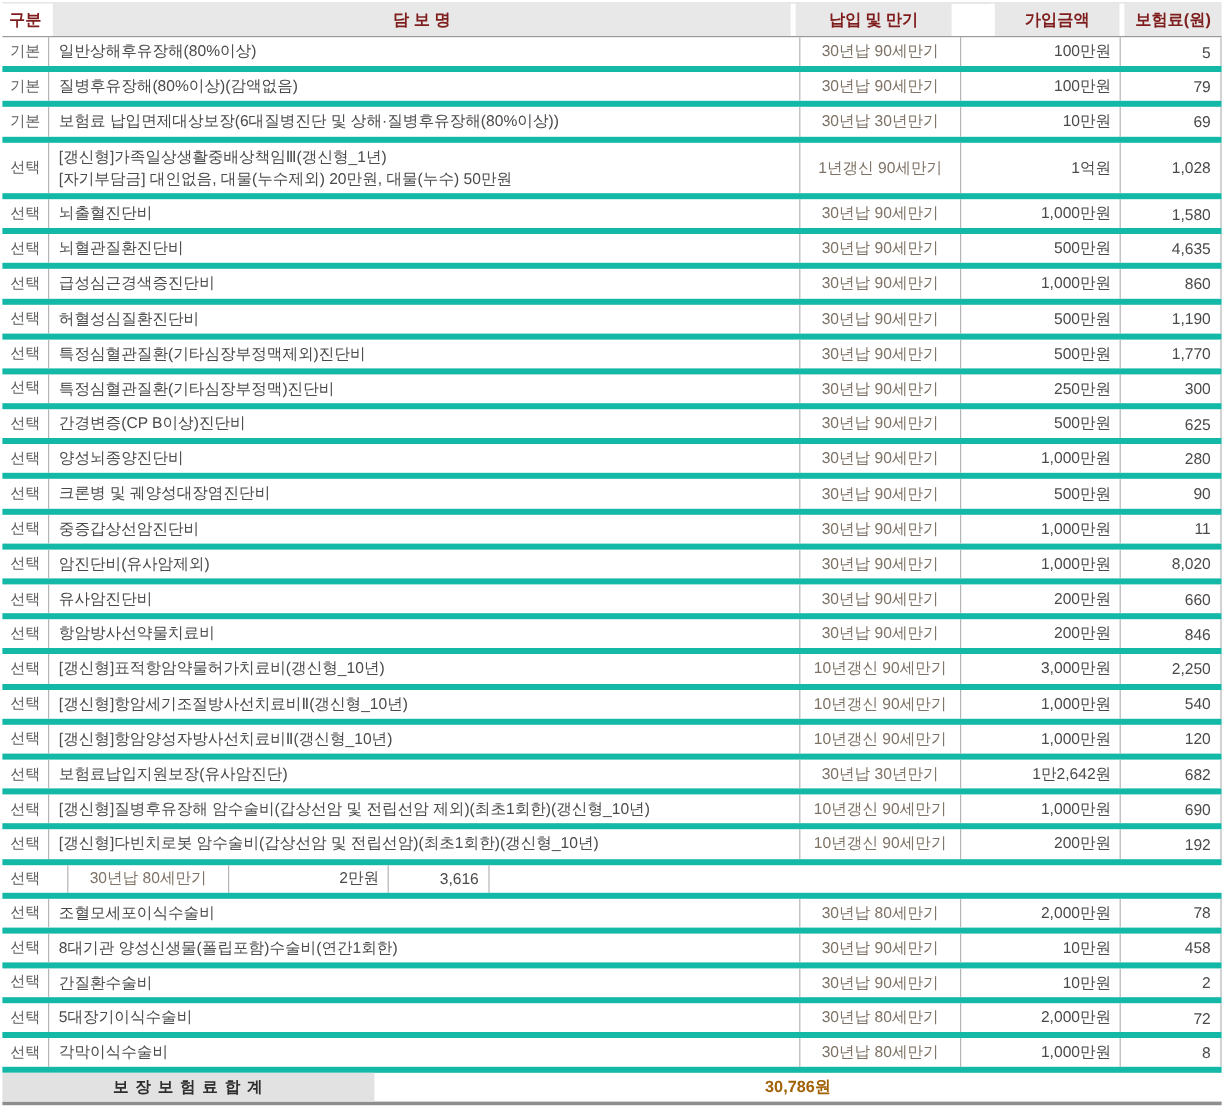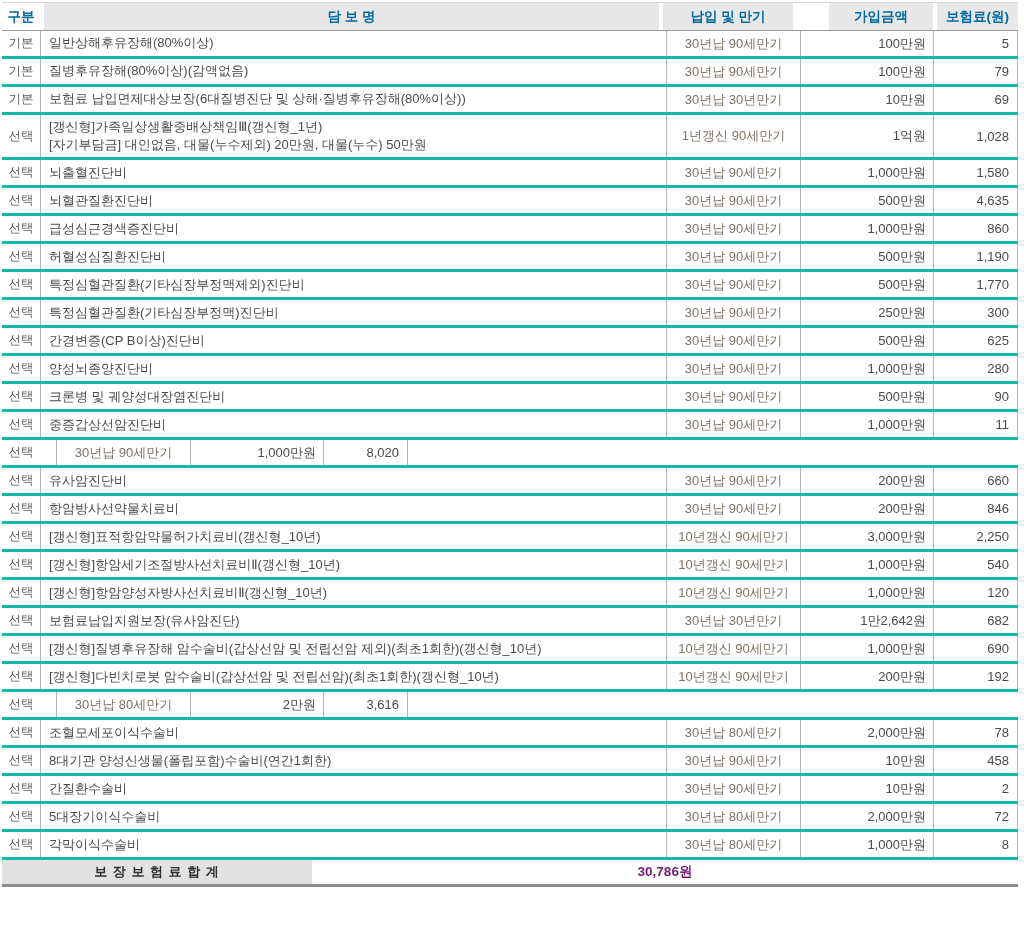--- a/index.html
+++ b/index.html
@@ -1,46 +1,46 @@
 <!DOCTYPE html>
 <html><head>
 <meta charset="utf-8">
 <style>
   html,body{margin:0;padding:0;background:#ffffff;}
   body{width:1024px;height:931px;font-family:"Liberation Sans",sans-serif;overflow:hidden;}
   .table-wrap{width:1016px;margin:2px 0 0 2px;}
 
   
   .thead{display:flex;height:29px;border-top:1px solid #d8d8d8;border-bottom:1px solid #9a9a9a;box-sizing:border-box;}
-  .th{background:#e8e8e8;font-weight:bold;font-size:13.5px;color:#0369a1;
+  .th{background:#e8e8e8;font-weight:bold;font-size:13.5px;color:#7f1d1d;
       display:flex;align-items:center;justify-content:center;box-sizing:border-box;}
   .th.cat{width:38px;background:#ffffff;}
   .th.name{flex:1;border-left:4px solid #ffffff;}
-  .th.term{width:134px;border-left:4px solid #ffffff;}
+  .th.term{width:134px;border-left:4px solid #ffffff;font-family:Liberation Serif, serif;}
   .th.amount{width:108px;border-left:4px solid #ffffff;margin-left:32px;}
   .th.premium{width:85px;border-left:4px solid #ffffff;}
 
   
-  .tr{display:flex;min-height:28px;border-bottom:3px solid #14b8a6;box-sizing:border-box;}
+  .tr{display:flex;min-height:28px;border-bottom:5px solid #14b8a6;box-sizing:border-box;}
   .td{display:flex;align-items:center;font-size:13px;color:#4a4a4a;box-sizing:border-box;}
   .td.cat{width:38px;justify-content:center;color:#5d5d5d;font-size:12.5px;}
   .td.name{flex:1;flex-direction:column;align-items:flex-start;justify-content:center;
            padding:3px 8px;border-left:1px solid #b5b5b5;}
   .nline{line-height:1.4;}
   .td.term{width:134px;justify-content:center;color:#7d7265;border-left:1px solid #b5b5b5;margin-left:16px;}
   .td.amount{width:133px;justify-content:flex-end;padding-right:7px;border-left:1px solid #b5b5b5;}
   .td.premium{width:85px;justify-content:flex-end;padding-right:8px;
               border-left:1px solid #b5b5b5;border-right:1px solid #b5b5b5;}
 
   
   .tfoot{display:flex;height:27px;border-bottom:3px solid #8e8e8e;box-sizing:border-box;}
   .tf-label{width:310px;background:#e2e2e2;display:flex;align-items:center;justify-content:center;
             font-weight:bold;font-size:13px;color:#2e2e2e;letter-spacing:1px;}
   .tf-value{flex:1;display:flex;align-items:center;justify-content:center;
-            font-weight:bold;font-size:13.5px;color:#701a75;}
+            font-weight:bold;font-size:13.5px;color:#a16207;}
 </style>
 </head>
 <body>
 
 <div class="table-wrap">
 
   <div class="thead">
     <div class="th cat">구분</div>
     <div class="th name">담 보 명</div>
     <div class="th term">납입 및 만기</div>
@@ -171,20 +171,23 @@
         <div class="td cat">선택</div>
         <div class="td name">
           <div class="nline">중증갑상선암진단비</div>
         </div>
         <div class="td term">30년납 90세만기</div>
         <div class="td amount">1,000만원</div>
         <div class="td premium">11</div>
       </div>
       <div class="tr">
         <div class="td cat">선택</div>
+        <div class="td name">
+          <div class="nline">암진단비(유사암제외)</div>
+        </div>
         <div class="td term">30년납 90세만기</div>
         <div class="td amount">1,000만원</div>
         <div class="td premium">8,020</div>
       </div>
       <div class="tr">
         <div class="td cat">선택</div>
         <div class="td name">
           <div class="nline">유사암진단비</div>
         </div>
         <div class="td term">30년납 90세만기</div>

